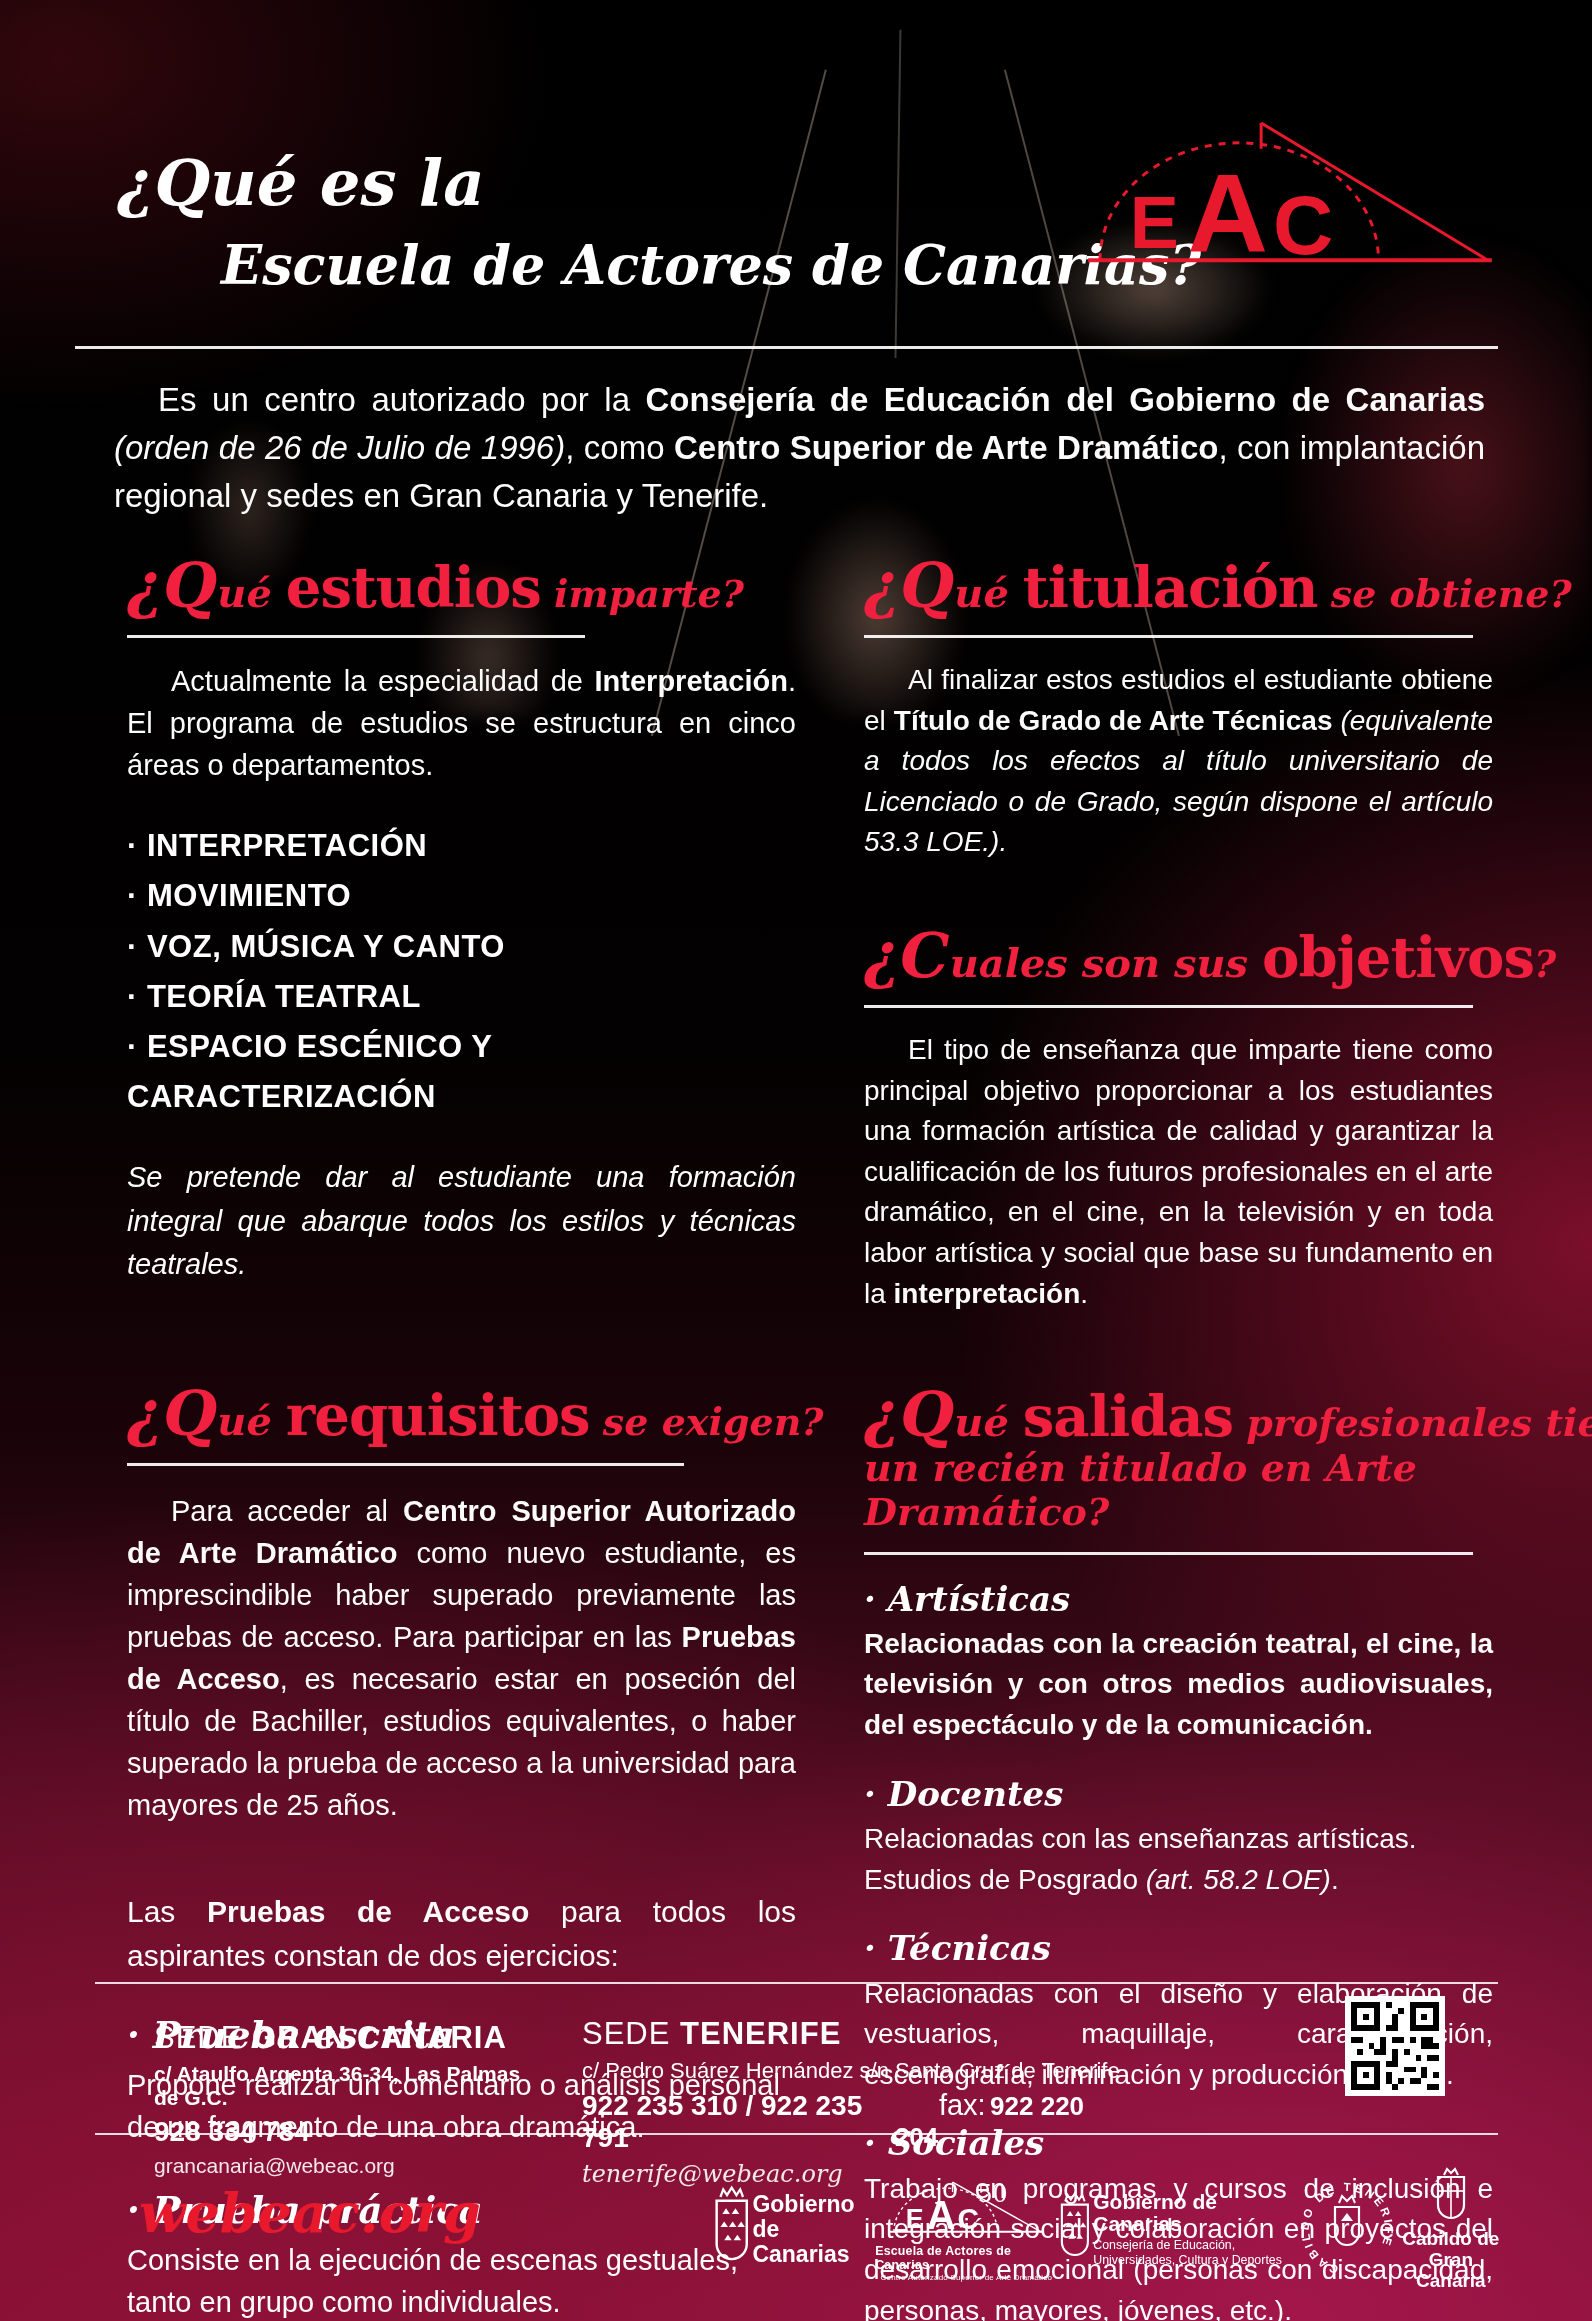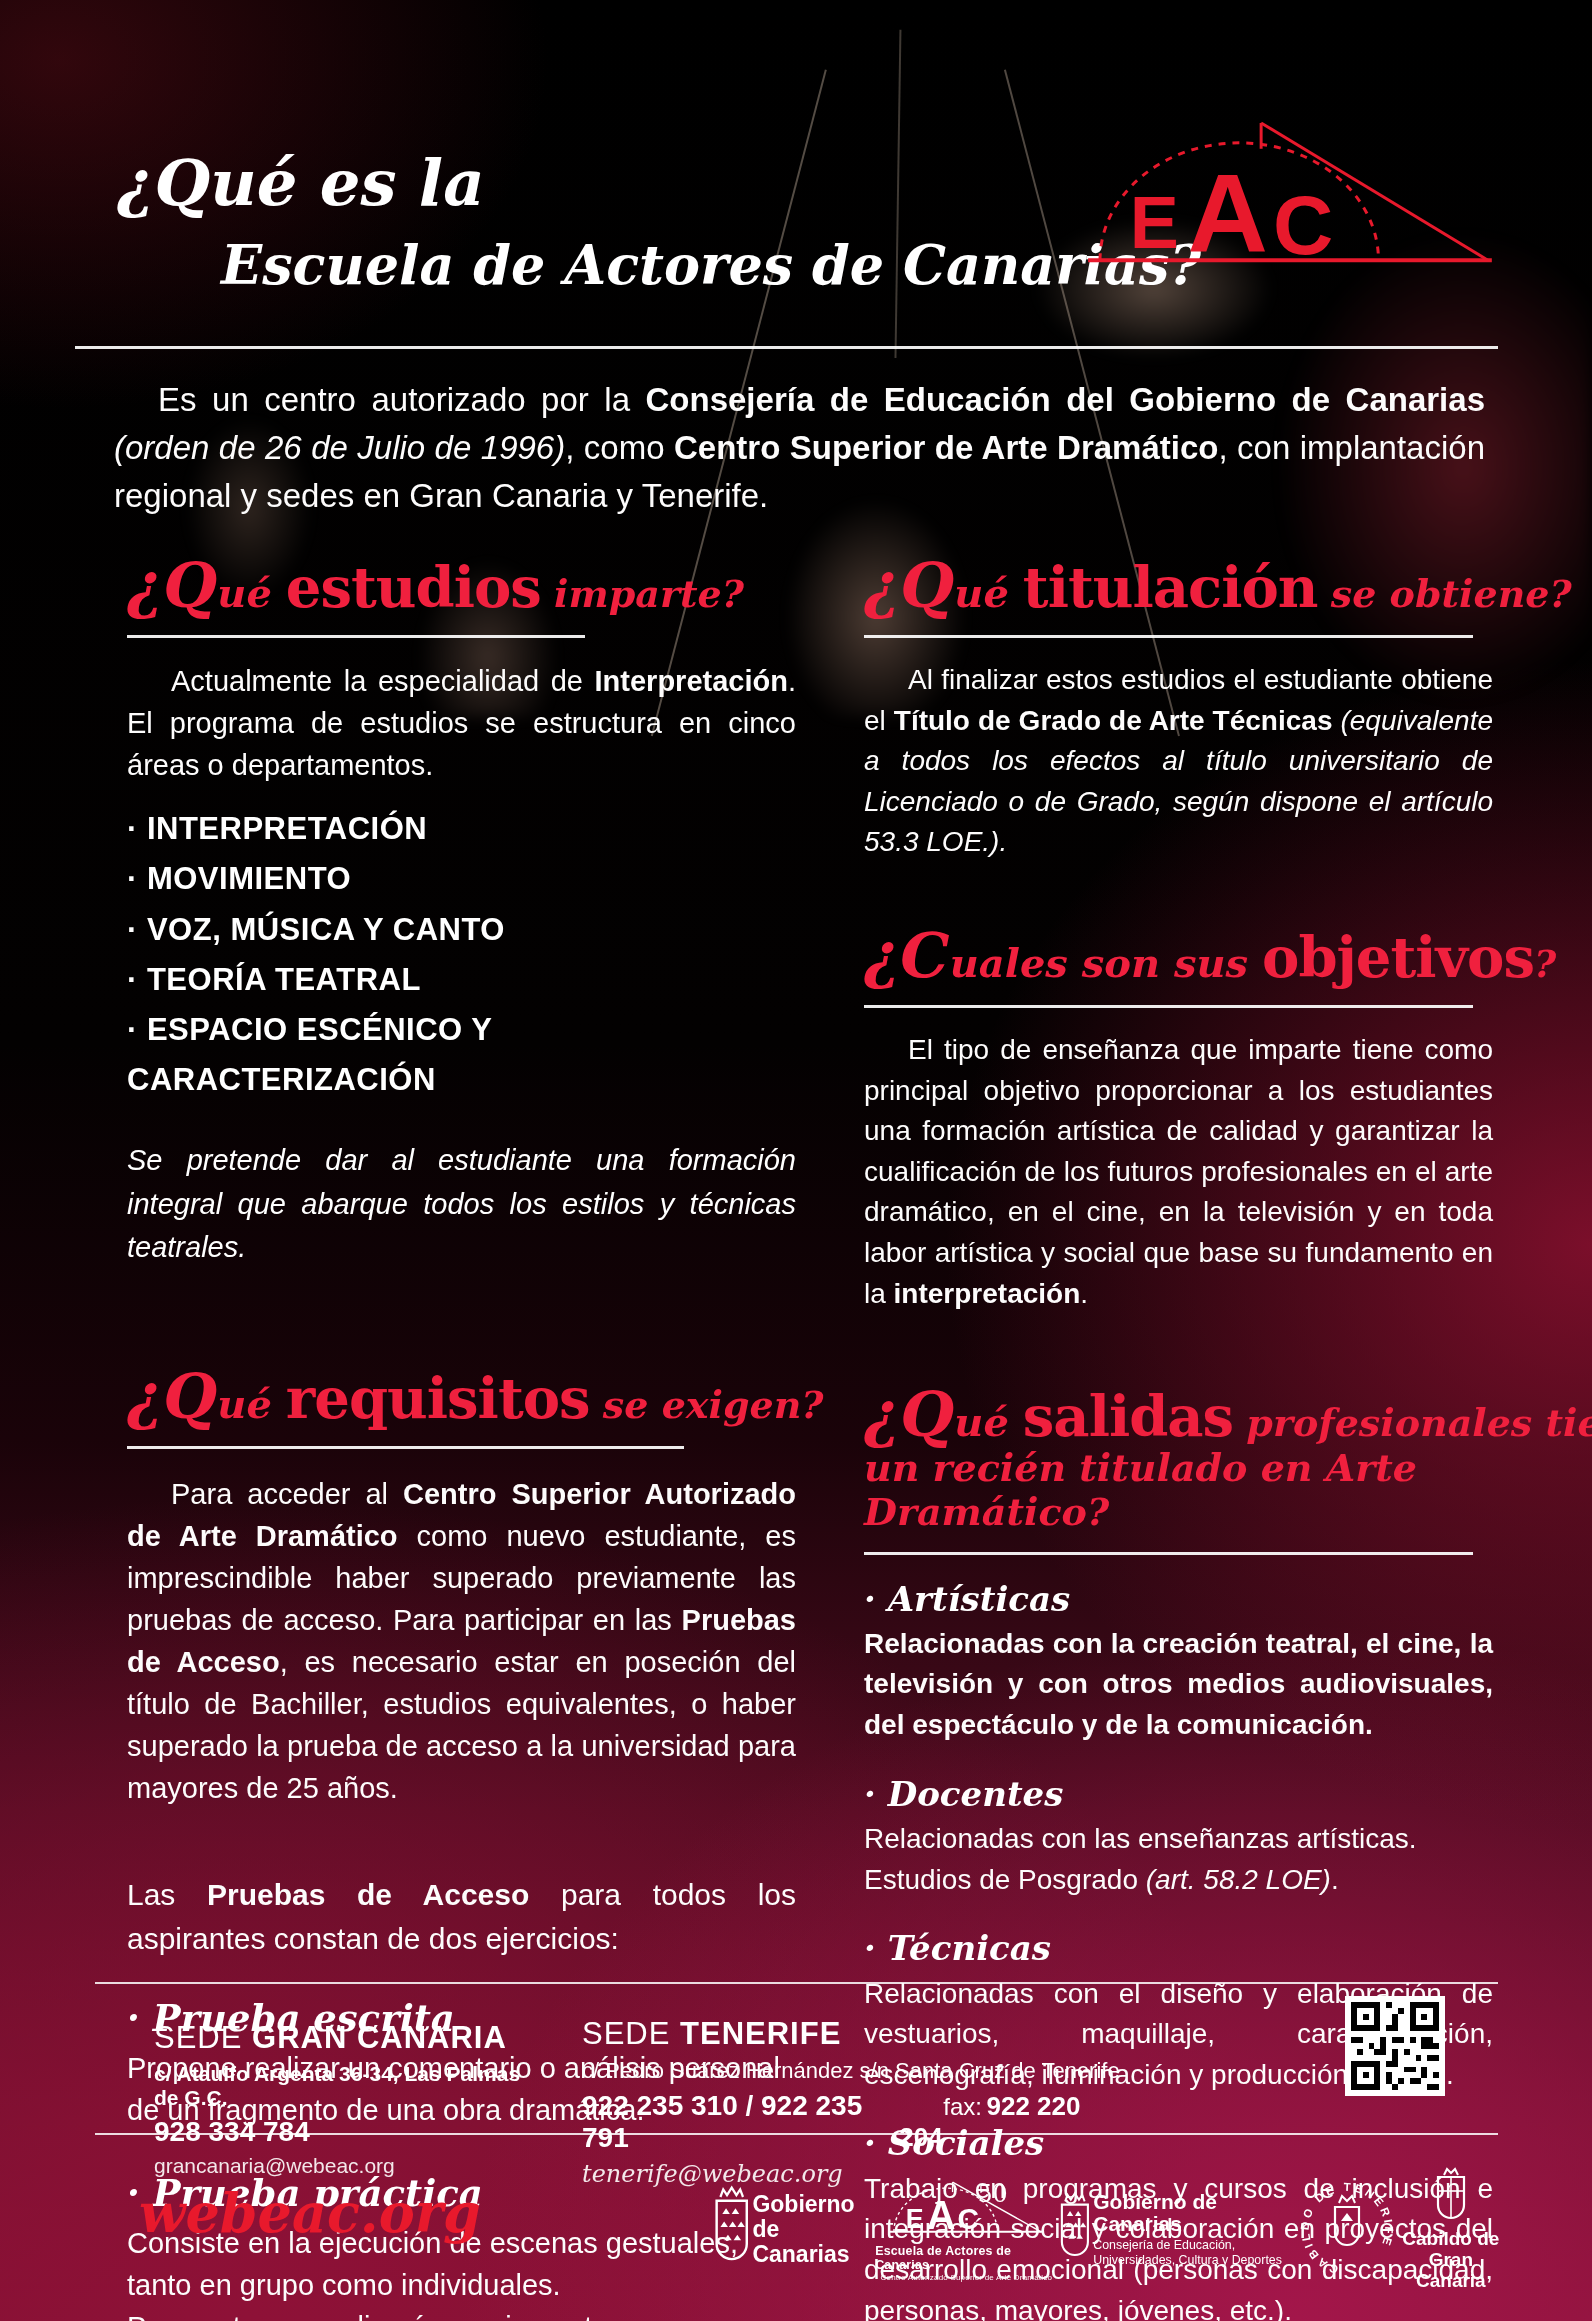--- a/index.html
+++ b/index.html
@@ -54,21 +54,21 @@
   .sub-h{font-family:"DejaVu Serif",serif;font-style:italic;font-weight:bold;font-size:37px;line-height:1.1;}
 
   
   .sede .l1{font-size:31px;letter-spacing:1px;}
   .sede .l1 .name{font-weight:bold;}
   .sede .addr{font-size:21px;font-weight:bold;margin-top:6px;}
   .sede .phone{font-size:28px;font-weight:bold;margin-top:6px;}
   .sede .mail{font-size:21px;margin-top:6px;color:#f3e8ea;}
   .sede .mail.it{font-family:"DejaVu Serif",serif;font-style:italic;font-size:24px;}
   .faxrow{display:flex;justify-content:space-between;align-items:baseline;width:537px;}
-  .faxlbl{font-size:24px;margin-left:44px;}
+  .faxlbl{font-size:29px;margin-left:44px;}
   .faxnum{font-size:26px;font-weight:bold;}
   .website{font-family:"DejaVu Serif",serif;font-style:italic;font-weight:bold;font-size:54px;color:#e8192c;}
 
   
   .logos{position:absolute;left:711px;top:2167px;width:796px;display:flex;align-items:center;justify-content:space-between;}
   .logo{display:flex;align-items:center;color:#fff;}
   .logo .txt2 div{font-size:23px;font-weight:bold;line-height:1.08;}
   .logo-eac{display:flex;flex-direction:column;align-items:center;}
   .logo-eac .t1{font-size:12.4px;font-weight:bold;margin-top:2px;letter-spacing:0.2px;}
   .logo-eac .t2{font-size:8px;margin-top:1px;letter-spacing:0.2px;}
@@ -103,21 +103,21 @@
 <div class="rule" style="left:75px;top:346px;width:1423px;"></div>
 
 <div class="abs body-txt indent" style="left:114px;top:376px;width:1371px;font-size:33px;"><span>Es un centro autorizado por la </span><span class="b">Consejería de Educación del Gobierno de Canarias</span><span> </span><span class="i">(orden de 26 de Julio de 1996)</span><span>, como </span><span class="b">Centro Superior de Arte Dramático</span><span>, con implantación regional y sedes en Gran Canaria y Tenerife.</span></div>
 
 <div class="col" style="left:127px;top:555px;width:669px;">
   <div class="hsec"><span class="hq">¿Q</span><span class="hpre">ué </span><span class="hkey">estudios</span><span class="hpost"> imparte?</span></div>
   <div class="h-underline" style="width:458px;"></div>
 
   <div class="body-txt indent" style="margin-top:22px;"><span>Actualmente la especialidad de </span><span class="b">Interpretación</span><span>. El programa de estudios se estructura en cinco áreas o departamentos.</span></div>
 
-  <ul class="areas" style="margin-top:18px;">
+  <ul class="areas" style="margin-top:35px;">
     <li>· INTERPRETACIÓN</li>
     <li>· MOVIMIENTO</li>
     <li>· VOZ, MÚSICA Y CANTO</li>
     <li>· TEORÍA TEATRAL</li>
     <li>· ESPACIO ESCÉNICO Y CARACTERIZACIÓN</li>
   </ul>
 
   <div class="note" style="margin-top:34px;">Se pretende dar al estudiante una formación integral que abarque todos los estilos y técnicas teatrales.</div>
 
   <div class="hsec" style="margin-top:96px;"><span class="hq">¿Q</span><span class="hpre">ué </span><span class="hkey">requisitos</span><span class="hpost"> se exigen?</span></div>

